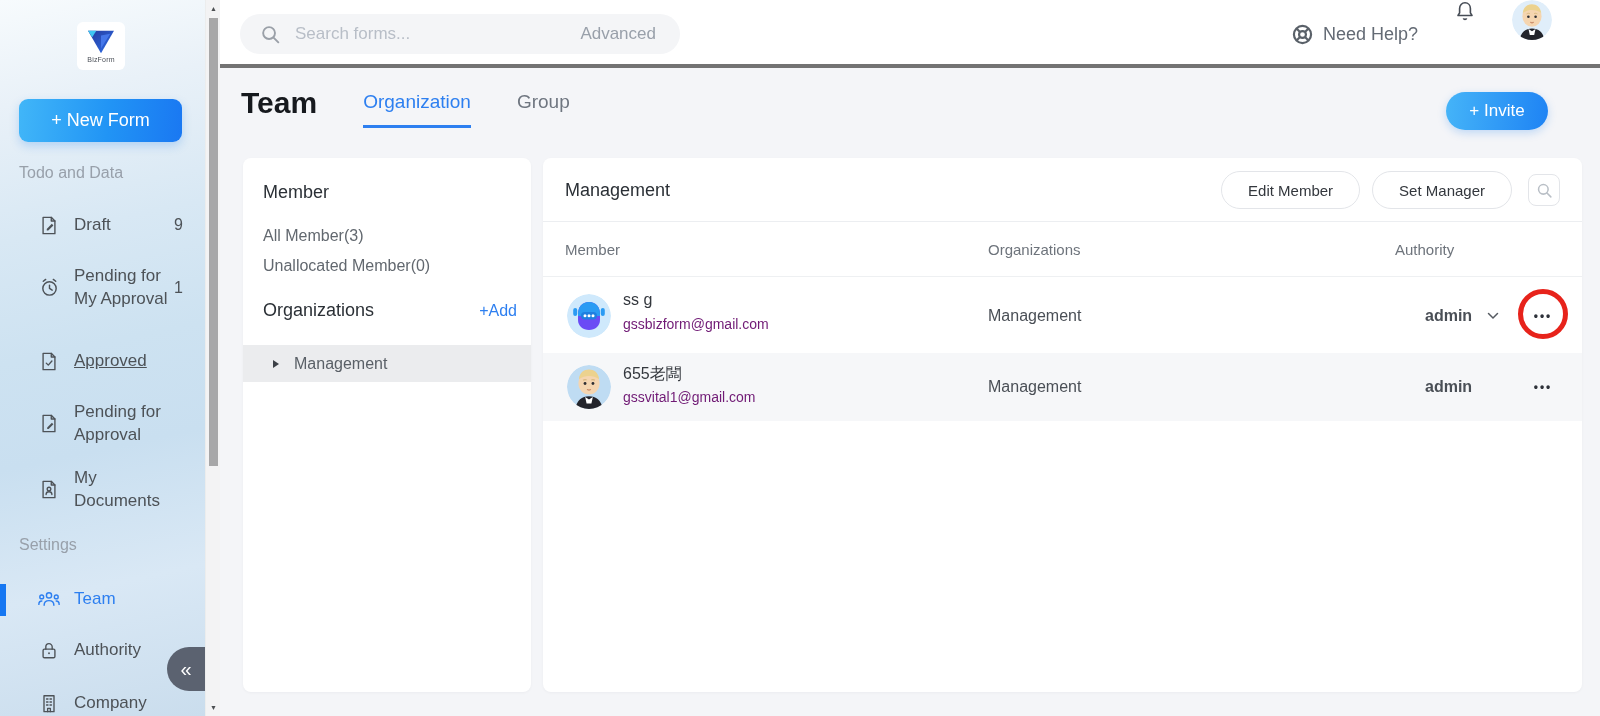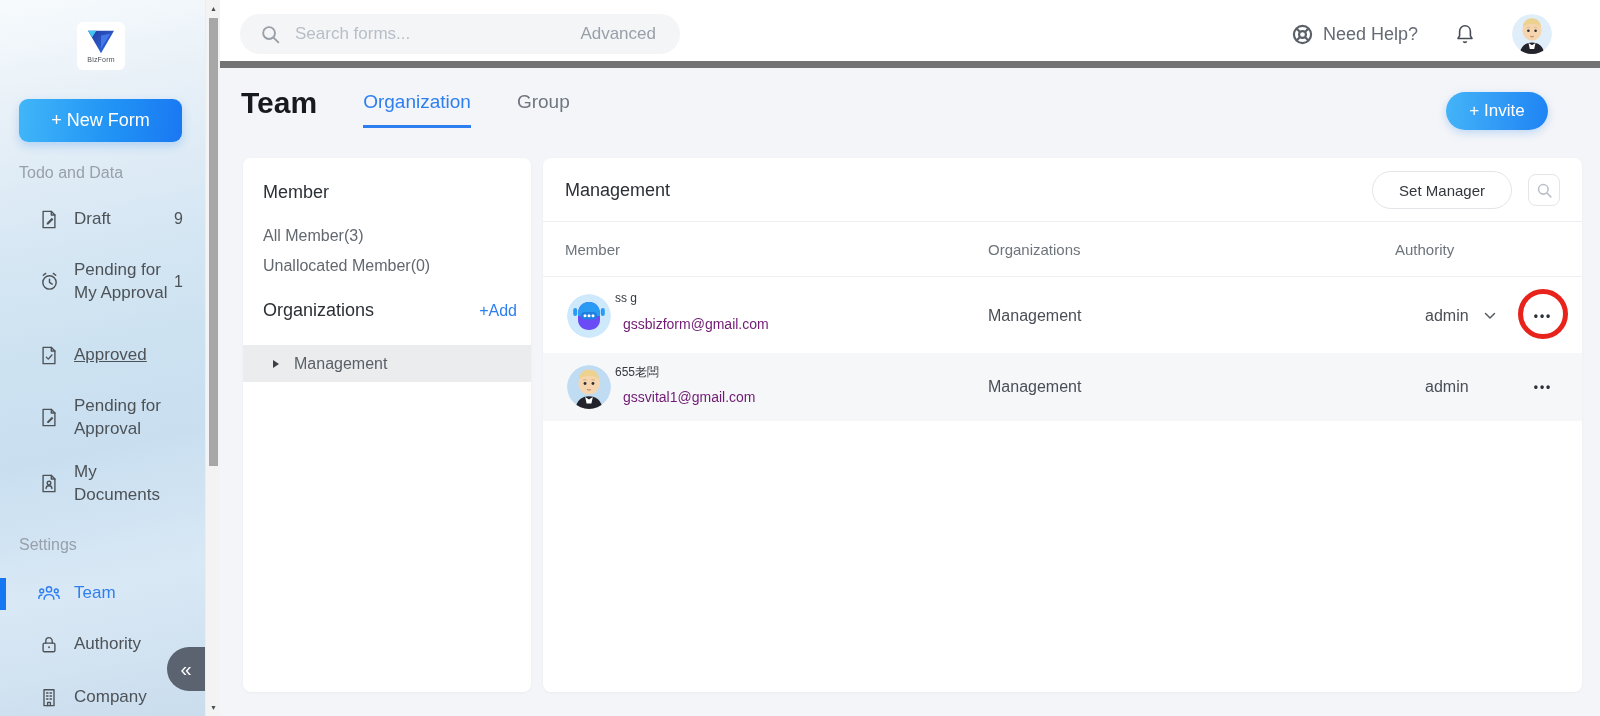--- a/index.html
+++ b/index.html
@@ -10,48 +10,48 @@
   .sidebar { position:absolute; left:0; top:0; width:205px; height:716px;
     background:linear-gradient(168deg,#f7fbfd 0%,#e9f1f8 14%,#d8e8f4 32%,#cde2f1 48%,#c9dff0 62%,#d9e8f5 80%,#cadded 100%); }
   .logo-box { position:absolute; left:77px; top:22px; width:48px; height:48px; background:#fff; border-radius:6px;
     display:flex; flex-direction:column; align-items:center; justify-content:center; }
   .logo-text { font-size:7px; color:#4a4f57; margin-top:1px; letter-spacing:.2px; }
   .new-form-btn { position:absolute; left:19px; top:99px; width:163px; height:43px; border:none; border-radius:9px;
     background:linear-gradient(95deg,#41b6f8 0%,#2194f5 55%,#1a78f2 100%); color:#fff; font-size:18px; font-weight:500;
     font-family:"Liberation Sans",sans-serif; cursor:pointer; box-shadow:0 4px 10px rgba(35,130,240,.25); }
   .side-label { position:absolute; left:19px; font-size:16px; color:#98a0aa; }
   .nav-item { position:absolute; left:0; width:205px; display:flex; align-items:center; padding-left:38px; padding-right:22px;
-    color:#4d5257; font-size:17px; cursor:pointer; }
+    color:#4d5257; font-size:17px; cursor:pointer;margin-top:6px; }
   .nav-icon { width:22px; height:22px; flex:none; margin-right:14px; display:flex; align-items:center; justify-content:center; }
   .nav-icon svg { stroke:#4d5257; fill:none; stroke-width:1.5; stroke-linecap:round; stroke-linejoin:round; }
   .nav-label { width:106px; line-height:1.35; }
   .nav-badge { margin-left:auto; font-size:16px; color:#4d5257; }
   .nav-item.active { color:#2d7ff0; }
   .nav-item.active .nav-icon svg { stroke:#2d7ff0; }
   .active-bar { position:absolute; left:0; top:-4px; width:6px; height:32px; background:#1677f2; }
   .collapse-btn { position:absolute; left:167px; top:647px; width:38px; height:44px; background:#5b6270; color:#fff;
     border-radius:22px 0 0 22px; display:flex; align-items:center; justify-content:center; font-size:20px; cursor:pointer; }
 
   
   .sb-scroll { position:absolute; left:205px; top:0; width:15px; height:716px; background:#f3f3f4; border-left:1px solid #eceded; }
   .sb-arrow { position:absolute; left:0; width:15px; height:15px; display:flex; align-items:center; justify-content:center;
     font-size:7px; color:#4c4f52; cursor:pointer; }
   .sb-arrow.up { top:1px; } .sb-arrow.down { bottom:1px; }
   .sb-thumb { position:absolute; left:3px; top:18px; width:9px; height:448px; background:#a7a7a8; cursor:pointer; }
 
   
   .main { position:absolute; left:220px; top:0; width:1380px; height:716px; }
-  .topbar { position:absolute; left:0; top:0; width:1380px; height:68px; background:#fff; border-bottom:7px solid #737373; }
+  .topbar { position:absolute; left:0; top:0; width:1380px; height:68px; background:#fff; border-bottom:4px solid #737373; }
   .search-pill { position:absolute; left:20px; top:14px; width:440px; height:40px; background:#f4f5f7; border-radius:20px;
     display:flex; align-items:center; padding:0 24px 0 20px; gap:14px; }
   .search-input { flex:1; border:none; background:transparent; outline:none; font-size:17px; color:#555a61;
     font-family:"Liberation Sans",sans-serif; }
   .search-input::placeholder { color:#b8bec7; }
   .advanced-link { font-size:17px; color:#99a0aa; cursor:pointer; white-space:nowrap; }
-  .top-right { position:absolute; right:48px; top:0; height:68px; display:flex; align-items:center; gap:36px; }
+  .top-right { position:absolute; right:48px; top:0; height:68px; display:flex; gap:36px; }
   .need-help { display:flex; align-items:center; gap:9px; color:#636a74; font-size:18px; cursor:pointer; }
   .bell-wrap { cursor:pointer; display:flex; }
   .avatar-top { width:40px; height:40px; border-radius:50%; overflow:hidden; cursor:pointer; flex:none; }
 
   .page-head { position:absolute; left:21px; top:86px; display:flex; align-items:flex-end; gap:46px; }
   .page-title { font-size:30px; font-weight:700; color:#16191e; padding-bottom:8px; }
   .tab { font-size:19px; color:#6f7680; padding-bottom:12px; cursor:pointer; border-bottom:3px solid transparent; }
   .tab.active { color:#2d7ff0; border-bottom-color:#2d7ff0; }
   .invite-btn { position:absolute; right:52px; top:92px; width:102px; height:38px; border:none; border-radius:19px;
     background:linear-gradient(95deg,#45b4f8,#1e83f4); color:#fff; font-size:17px; font-family:"Liberation Sans",sans-serif;
@@ -80,27 +80,27 @@
   .sq-search { width:32px; height:32px; margin-left:4px; border:1px solid #e3e5e9; border-radius:8px; background:#fff;
     display:flex; align-items:center; justify-content:center; cursor:pointer; }
   .thead { position:absolute; left:0; top:64px; width:1039px; height:55px; border-bottom:1px solid #eef0f2; }
   .th { position:absolute; top:19px; font-size:15px; color:#6e747c; }
   .th1 { left:22px; } .th2 { left:445px; } .th3 { left:852px; }
   .rows { position:absolute; left:0; top:120px; width:1039px; }
   .trow { position:relative; width:1039px; }
   .trow.r1 { height:75px; } .trow.r2 { height:68px; background:#f6f7f9; }
   .avatar-cell { position:absolute; left:24px; top:50%; transform:translateY(-50%); width:44px; height:44px; border-radius:50%;
     overflow:hidden; }
-  .mname { position:absolute; left:72px; font-size:12px; color:#34383e; }
+  .mname { position:absolute; left:80px; font-size:16px; color:#34383e; }
   .memail { position:absolute; left:80px; font-size:14px; color:#701a75; }
   .r1 .mname { top:13px; } .r1 .memail { top:38px; }
   .r2 .mname { top:11px; } .r2 .memail { top:36px; }
   .org-cell { position:absolute; left:445px; top:50%; transform:translateY(-50%); font-size:16px; color:#4a4f56; }
   .auth-cell { position:absolute; left:882px; top:50%; transform:translateY(-50%); display:flex; align-items:center; gap:15px;
-    font-size:16px; color:#4a4f56; cursor:pointer; }
+    font-size:16px; color:#4a4f56; cursor:pointer;font-weight:bold; }
   .dots-btn { position:absolute; left:1000px; top:50%; transform:translate(-50%,-50%); font-size:12px; letter-spacing:2px;
     font-weight:700; color:#2e323a; cursor:pointer; padding:6px 4px; }
 
   .red-ring { position:absolute; left:1518px; top:289px; width:50px; height:50px; border:5px solid #e7231b; border-radius:50%; z-index:9; pointer-events:none; }
 
   svg { display:block; }
 </style>
 </head>
 <body>
 
@@ -297,20 +297,21 @@
       <div class="tree-row">
         <span class="tree-caret"></span>
         <span class="tree-label">Management</span>
       </div>
     </section>
 
     <section class="panel panel-right">
       <div class="rp-head">
         <div class="rp-title">Management</div>
         <div class="rp-actions">
+          <button class="pill-btn">Edit Member</button>
           <button class="pill-btn">Set Manager</button>
           <div class="sq-search">
             <span>
               <svg width="17" height="17" viewBox="0 0 22 22" fill="none" stroke="#b9bfc6" stroke-width="2" stroke-linecap="round">
                   <circle cx="9.5" cy="9.5" r="6.2"></circle>
                   <path d="M14.2 14.2l5 5"></path>
                 </svg>
             </span>
           </div>
         </div>

